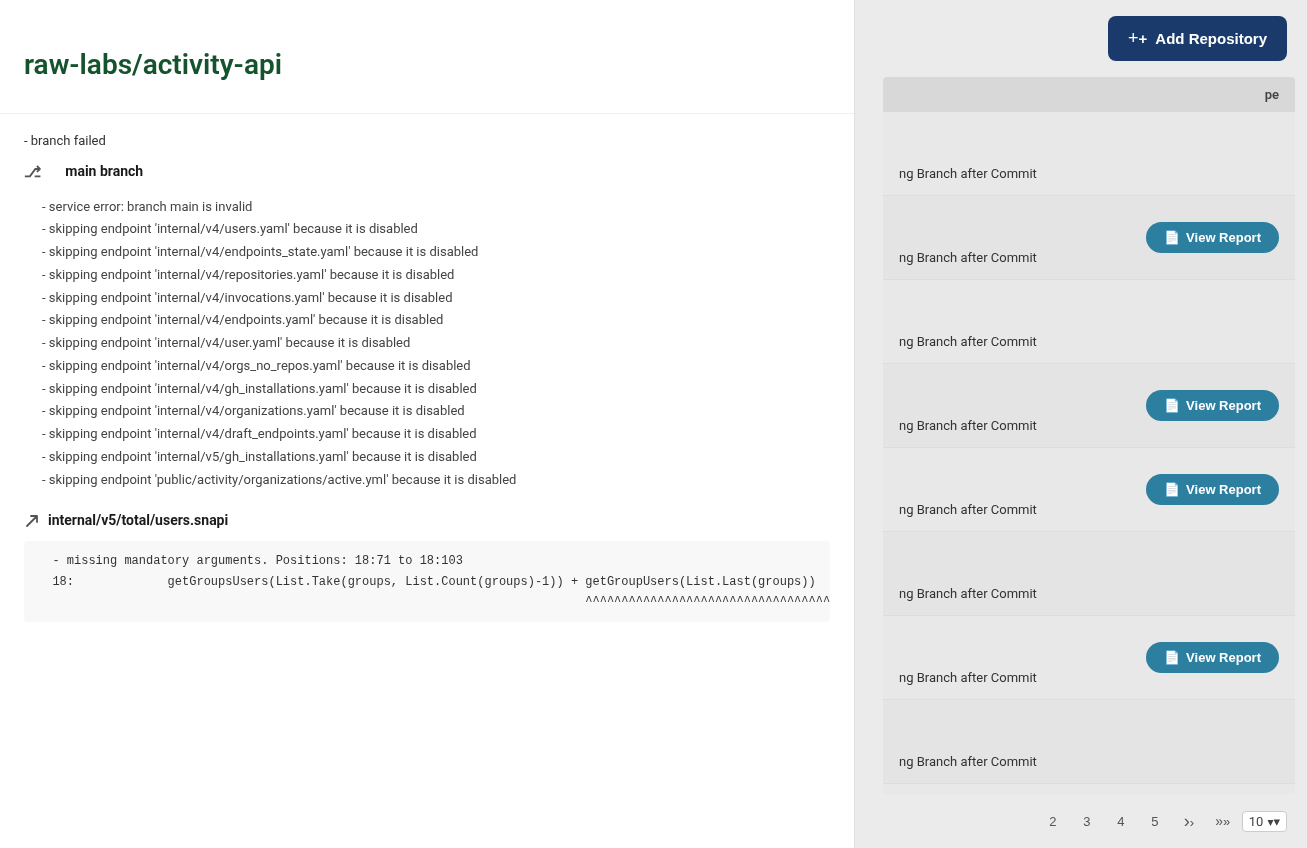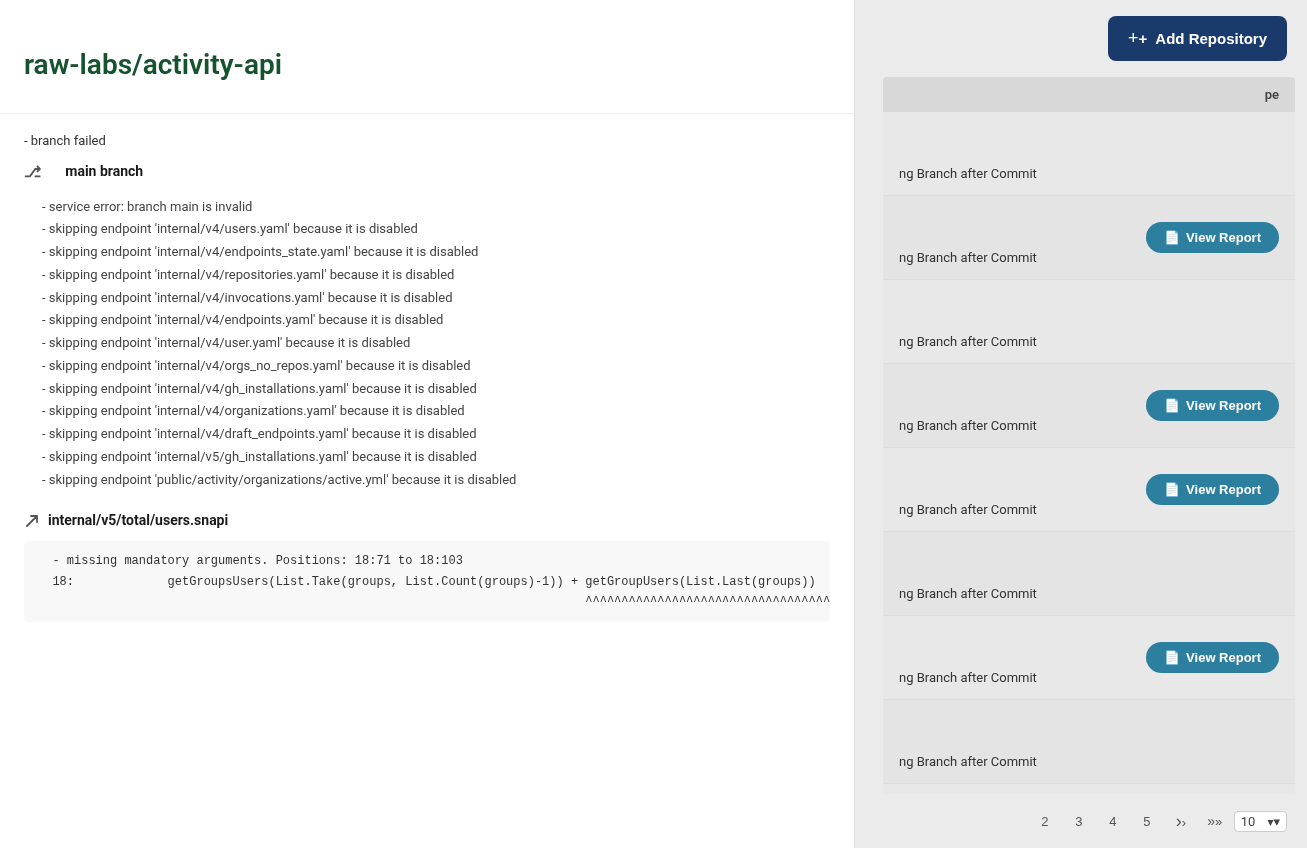--- a/index.html
+++ b/index.html
@@ -260,21 +260,21 @@
       background: transparent;
       color: #555;
       font-size: 13px;
       cursor: pointer;
       border-radius: 4px;
     }
 
     .page-select {
       display: flex;
       align-items: center;
-      gap: 12px;
+      gap: 4px;
       border: 1px solid #ccc;
       border-radius: 4px;
       padding: 2px 6px;
       background: #fff;
       font-size: 13px;
       color: #444;
       cursor: pointer;
     }
 
     .x-icon::before { content: '✕'; font-size: 11px; }

